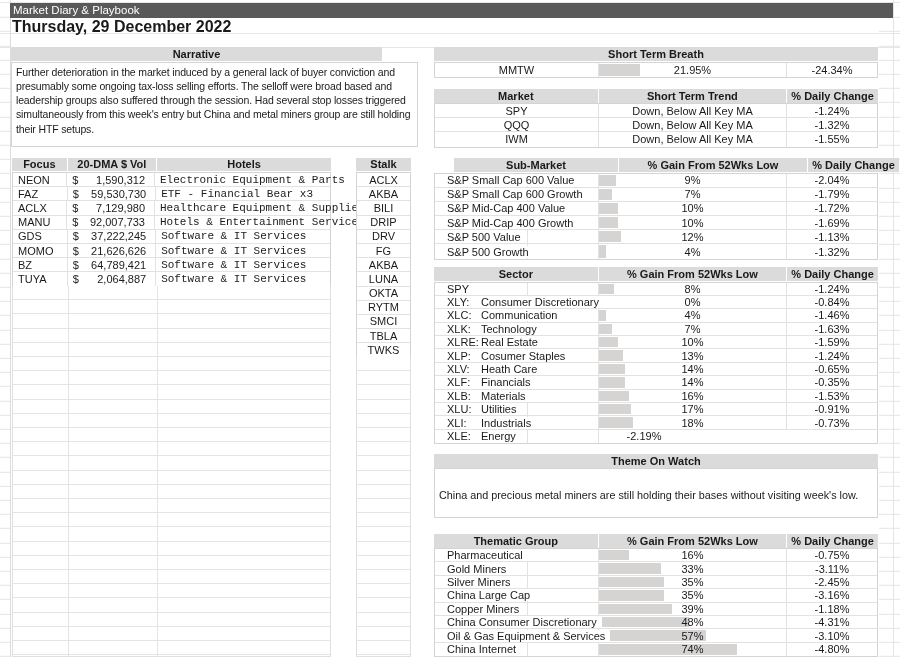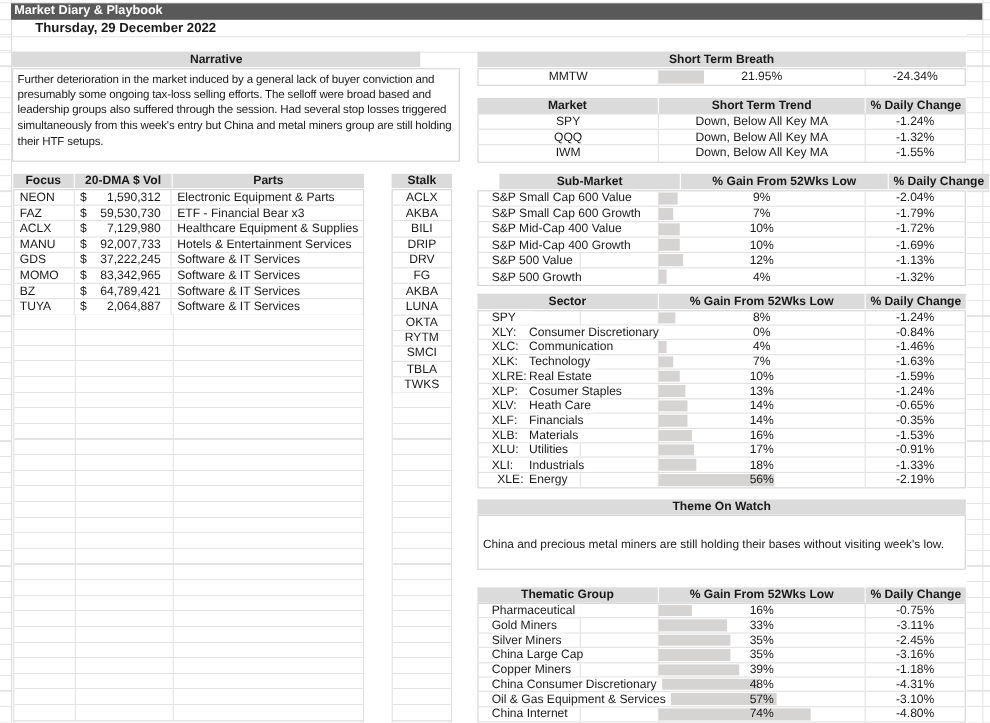--- a/index.html
+++ b/index.html
@@ -12,47 +12,47 @@
           background:repeating-linear-gradient(to bottom,#fff 0 13.2px,#E4E4E4 13.2px 14.2px);
           background-position:0 3.8px;}
   .rstrip{position:absolute;left:879px;top:0;width:21px;height:657px;
           background:repeating-linear-gradient(to bottom,#fff 0 13.2px,#E4E4E4 13.2px 14.2px);
           background-position:0 3.8px;}
   .rstrip::after{content:"";position:absolute;left:14px;top:0;bottom:0;width:1px;background:#E4E4E4;}
   .gridline-h{position:absolute;left:0;width:900px;height:1px;background:#E6E6E6;}
 
   
   .title-bar{left:10px;top:3px;width:883px;height:15px;background:#595959;color:#fff;
-             font-weight:bold;font-size:11.5px;line-height:15px;padding-left:3px;box-sizing:border-box;}
-  .date{left:12px;top:18px;font-weight:bold;font-size:12px;margin-left:20px;}
+             font-weight:normal;font-size:11.5px;line-height:15px;padding-left:3px;box-sizing:border-box;}
+  .date{left:12px;top:18px;font-weight:bold;font-size:16px;}
 
   
   .hdr{display:flex;gap:1px;}
   .hcell{background:#DBDBDB;font-weight:bold;display:flex;align-items:center;justify-content:center;
          height:100%;box-sizing:border-box;white-space:nowrap;}
 
   
   .box{background:#fff;border:1px solid #D4D4D4;box-sizing:border-box;}
   .narrative-text{padding:2px 4px;line-height:14.25px;font-size:10.5px;letter-spacing:-0.15px;}
   .theme-text{padding:20px 0 0 4px;font-size:10.8px;}
 
   
   .tbl{background:#fff;border:1px solid #D4D4D4;box-sizing:border-box;}
   .row{display:flex;border-bottom:1px solid #E2E2E2;box-sizing:border-box;}
-  .row:last-child{border-bottom:none;text-align:center;}
+  .row:last-child{border-bottom:none;}
   .cell{border-right:1px solid #E2E2E2;display:flex;align-items:center;box-sizing:border-box;
         overflow:visible;white-space:nowrap;}
   .cell:last-child{border-right:none;}
   .h14 .row{height:14.2px;}
   .h13 .row{height:13.4px;}
 
   
   .cf1{width:55px;padding-left:5px;}
   .cf2{width:89px;justify-content:space-between;padding:0 9px 0 5px;}
-  .cf3{width:175px;padding-left:5px;}
+  .cf3{width:175px;padding-left:5px;font-family:Liberation Mono, monospace;}
   .cs{width:100%;justify-content:center;}
 
   
   .cn{width:164px;padding-left:12px;position:relative;}
   .cn::after{content:"";position:absolute;left:92px;top:0;bottom:0;width:1px;background:#E2E2E2;}
   .lbl{position:relative;z-index:1;background:#fff;padding-right:5px;display:inline-flex;align-items:center;}
   .tick{display:inline-block;width:34px;}
   .cnc{width:164px;justify-content:center;}
   .cv{width:188px;justify-content:center;position:relative;}
   .bar{position:absolute;left:0;top:1px;bottom:1px;background:#D6D3D3;}
@@ -81,21 +81,21 @@
   <div class="abs hdr" style="left:11px;top:47px;width:371px;height:13.5px">
     <div class="hcell" style="width:100%">Narrative</div>
   </div>
   <div class="abs box" style="left:11px;top:61.5px;width:407px;height:85.5px">
     <div class="narrative-text">Further deterioration in the market induced by a general lack of buyer conviction and presumably some ongoing tax-loss selling efforts. The selloff were broad based and leadership groups also suffered through the session. Had several stop losses triggered simultaneously from this week's entry but China and metal miners group are still holding their HTF setups.</div>
   </div>
 
   <div class="abs hdr" style="left:12px;top:157.5px;width:319px;height:13.5px">
     <div class="hcell" style="width:55px">Focus</div>
     <div class="hcell" style="width:89px">20-DMA $ Vol</div>
-    <div class="hcell" style="width:175px">Parts</div>
+    <div class="hcell" style="width:175px">Hotels</div>
   </div>
   <div class="abs tbl h14" style="left:12px;top:172px;width:319px">
 
       <div class="row">
         <div class="cell cf1">NEON</div>
         <div class="cell cf2">
           <span>$</span>
           <span>1,590,312</span>
         </div>
         <div class="cell cf3">Electronic Equipment &amp; Parts</div>
@@ -134,21 +134,21 @@
           <span>$</span>
           <span>37,222,245</span>
         </div>
         <div class="cell cf3">Software &amp; IT Services</div>
       </div>
 
       <div class="row">
         <div class="cell cf1">MOMO</div>
         <div class="cell cf2">
           <span>$</span>
-          <span>83,342,965</span>
+          <span>21,626,626</span>
         </div>
         <div class="cell cf3">Software &amp; IT Services</div>
       </div>
 
       <div class="row">
         <div class="cell cf1">BZ</div>
         <div class="cell cf2">
           <span>$</span>
           <span>64,789,421</span>
         </div>
@@ -511,33 +511,29 @@
         <div class="cell cn">
           <span class="lbl">
             <span class="tick">XLI:</span>
             <span>Industrials</span>
           </span>
         </div>
         <div class="cell cv">
           <div class="bar" style="width: 18%;"></div>
           <span class="val">18%</span>
         </div>
-        <div class="cell cd">-1.33%</div>
+        <div class="cell cd">-0.73%</div>
       </div>
 
       <div class="row">
         <div class="cell cn">
           <span class="lbl">
             <span class="tick">XLE:</span>
             <span>Energy</span>
           </span>
-        </div>
-        <div class="cell cv">
-          <div class="bar" style="width: 56%;"></div>
-          <span class="val">56%</span>
         </div>
         <div class="cell cd">-2.19%</div>
       </div>
     </div>
 
   <div class="abs hdr" style="left:434px;top:453.5px;width:444px;height:14px">
     <div class="hcell" style="width:100%">Theme On Watch</div>
   </div>
   <div class="abs box" style="left:434px;top:468px;width:444px;height:49.5px">
     <div class="theme-text">China and precious metal miners are still holding their bases without visiting week's low.</div>

